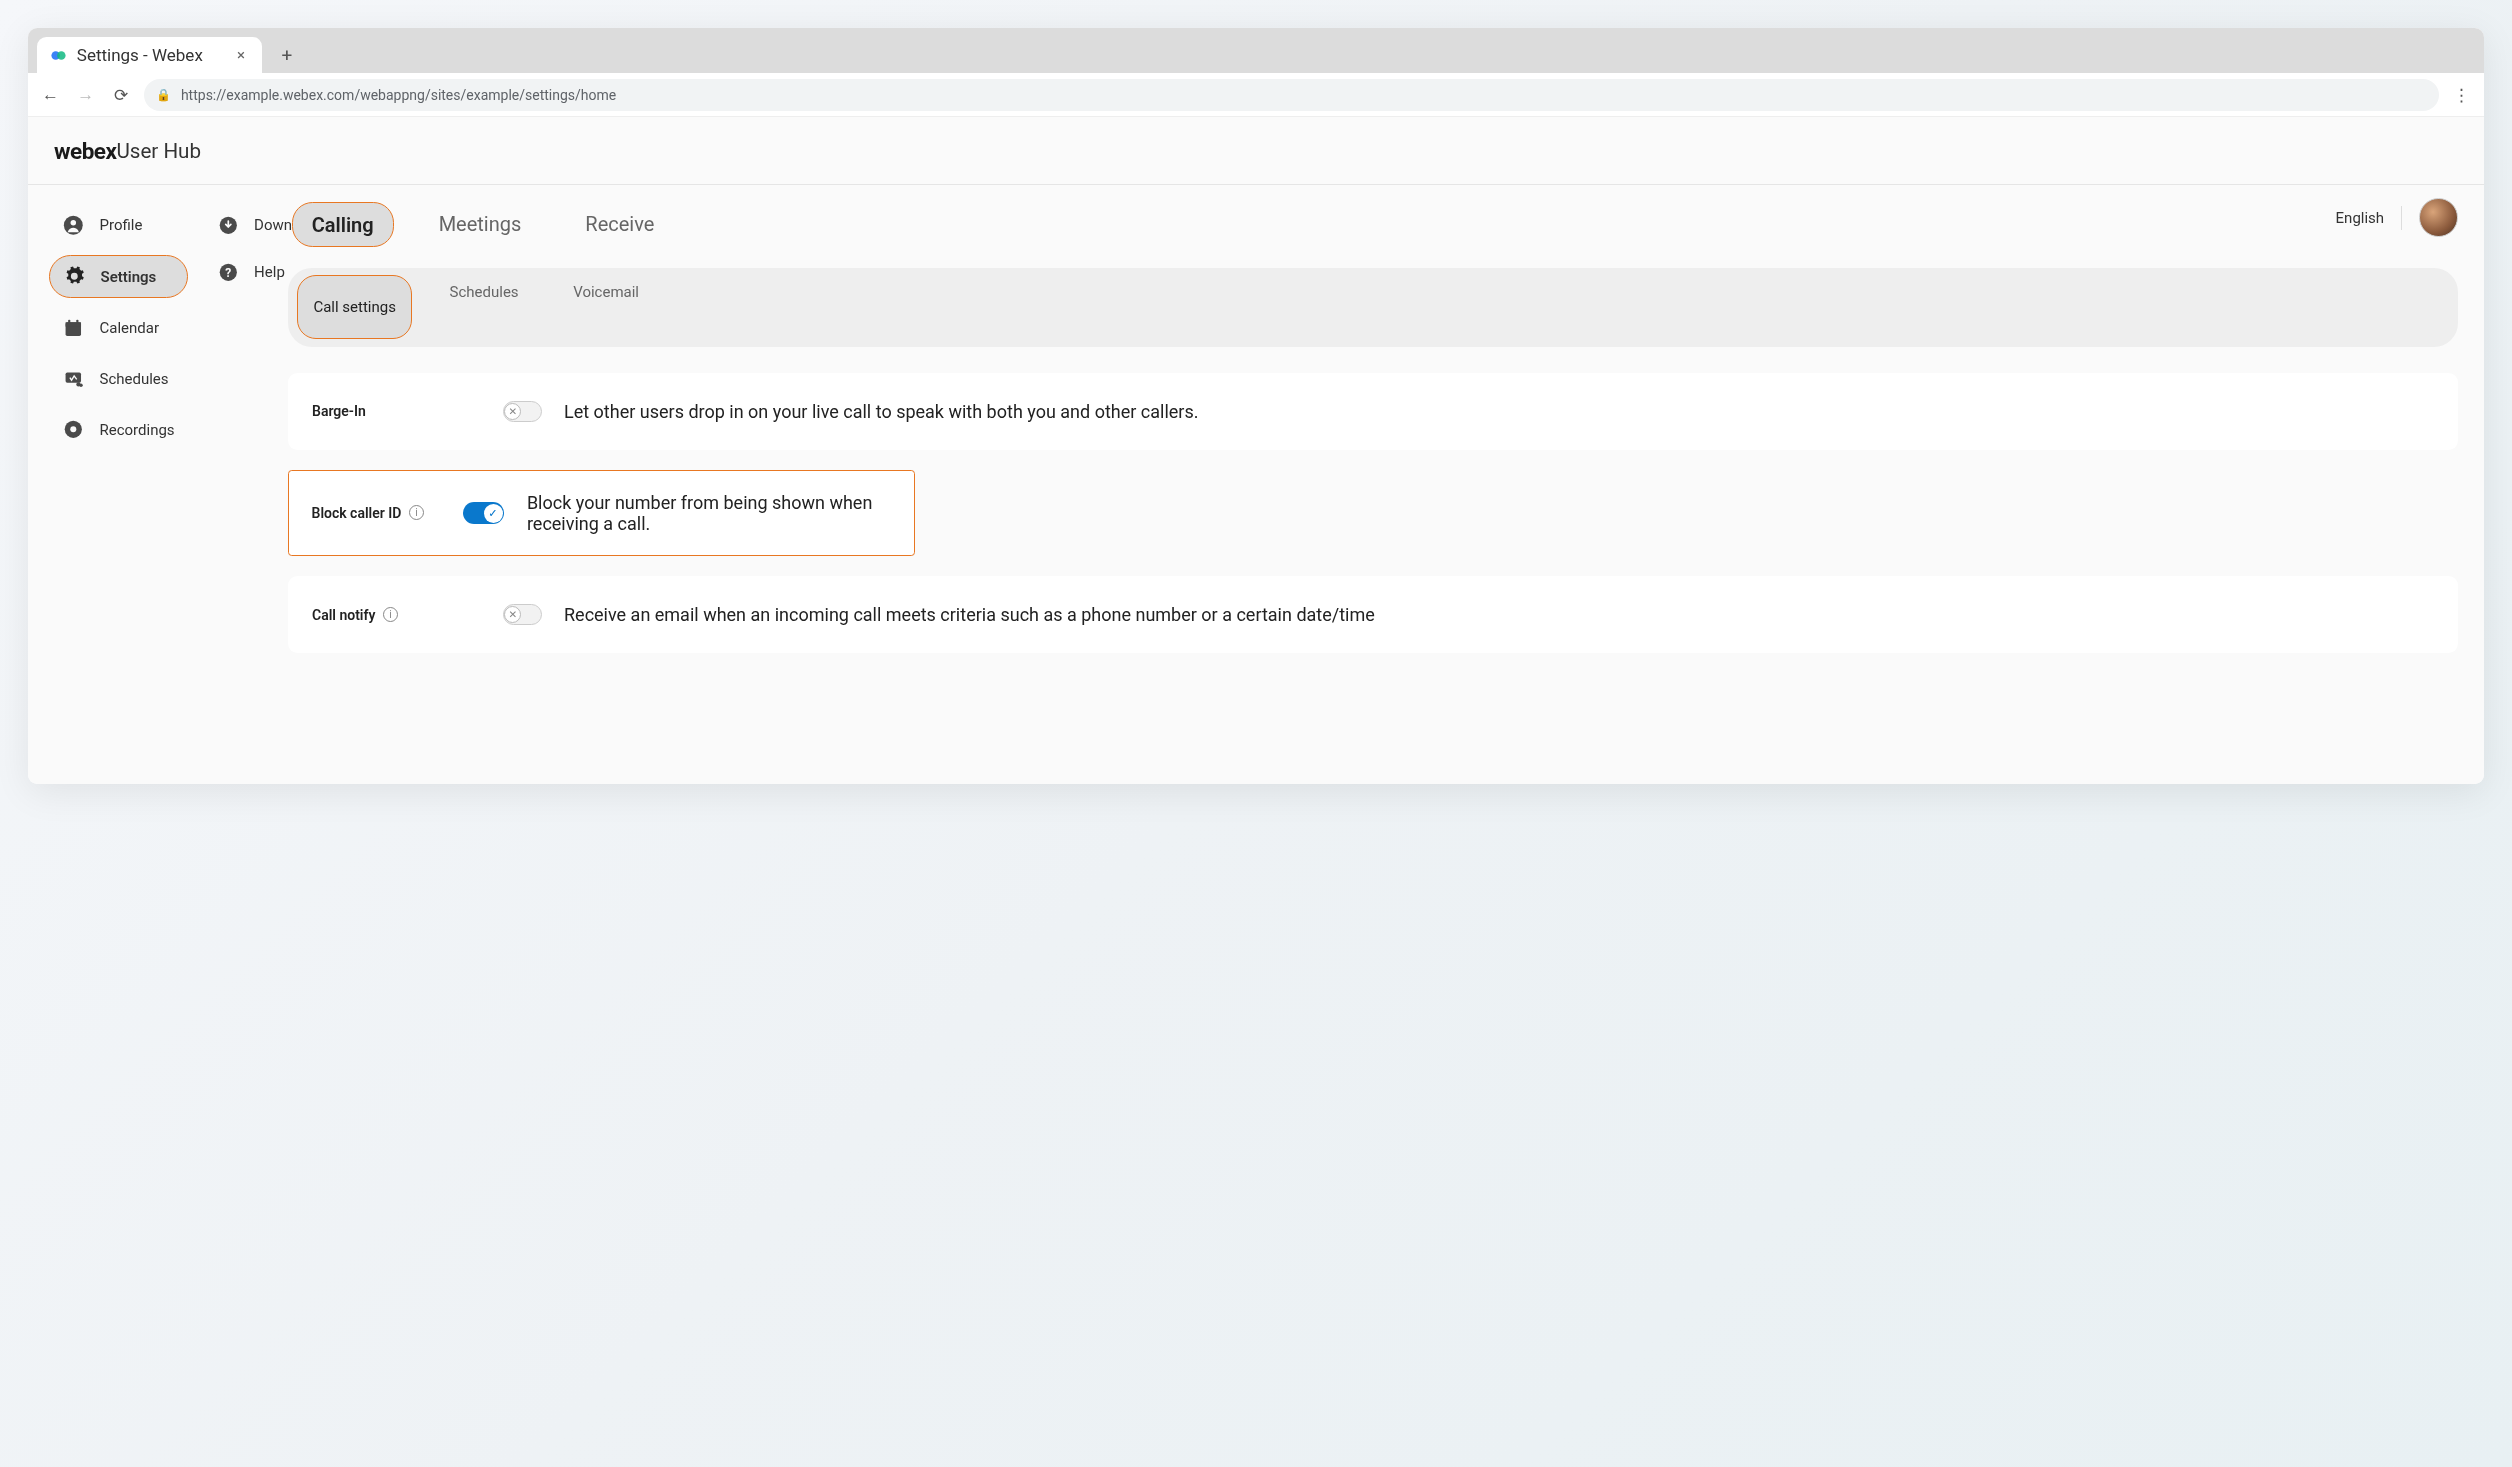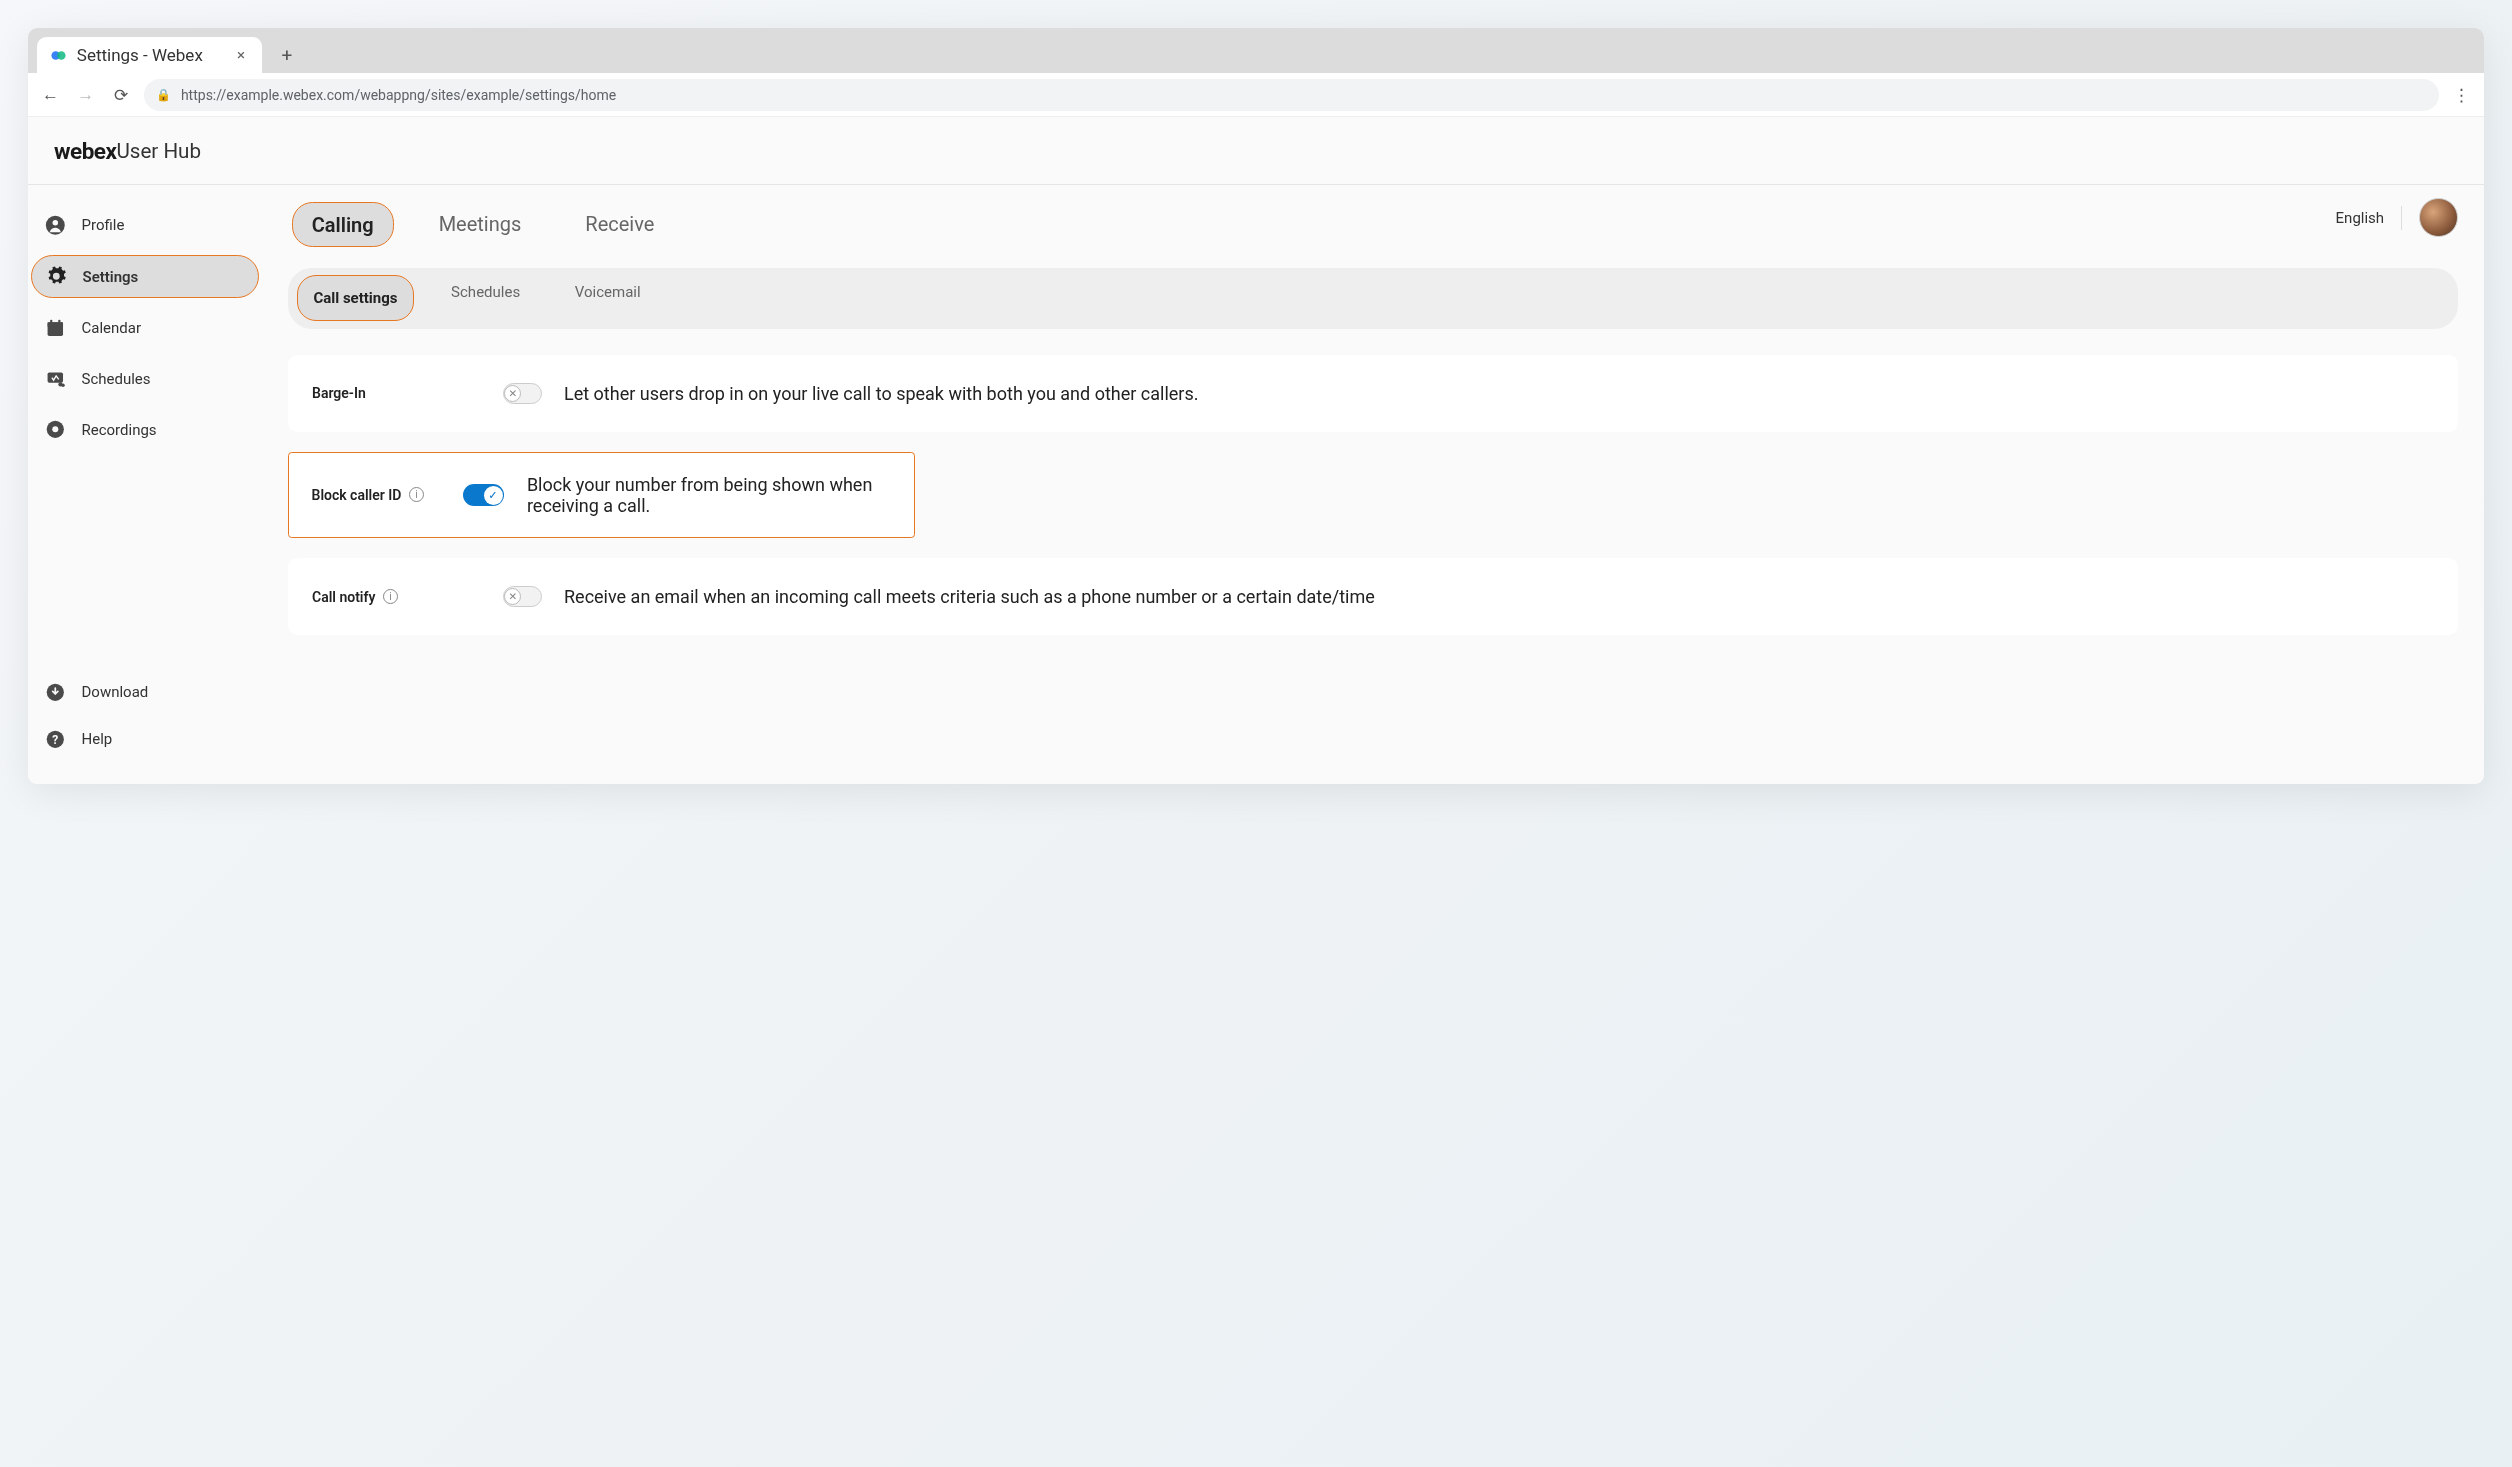--- a/index.html
+++ b/index.html
@@ -99,23 +99,24 @@
 
   
   .layout {
     display: flex;
     background: #fafafa;
     min-height: 599px;
   }
 
   .sidebar {
     width: 234px;
-    padding: 19px 3px;
-    display: flex;
-    flex-direction: column;
+    padding: 19px 21px;
+    display: flex;
+    flex-direction: row;
+    gap: 16px;
   }
   .side-group { flex: 1; }
   .side-item {
     display: flex; align-items: center; gap: 15px;
     padding: 9.4px 13px;
     border-radius: 22.5px;
     cursor: pointer;
     font-size: 15px;
     color: #333;
     margin-bottom: 9.4px;
@@ -185,22 +186,22 @@
     padding: 7.5px 17px;
     border-radius: 19px;
     font-size: 15px;
     color: #666;
     cursor: pointer;
   }
   .stab.active {
     background: #ddd;
     border: 1.9px solid #e87722;
     color: #222;
-    font-weight: 700;
-    padding: 13px 15px;
+    font-weight: 400;
+    padding: 22px 15px;
   }
 
   .panel {
     background: #fff;
     border-radius: 9.4px;
     padding: 28px 24px;
     margin-bottom: 20.6px;
     display: flex;
     align-items: center;
     gap: 22.5px;

